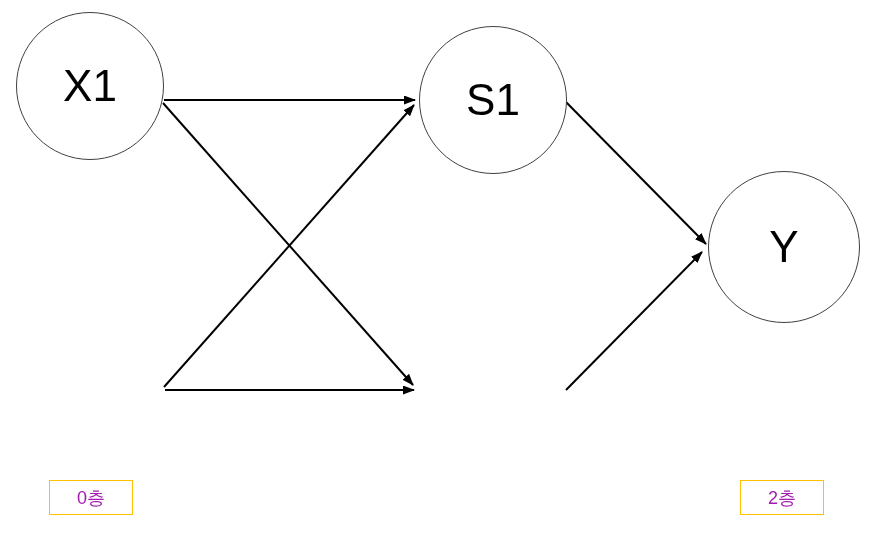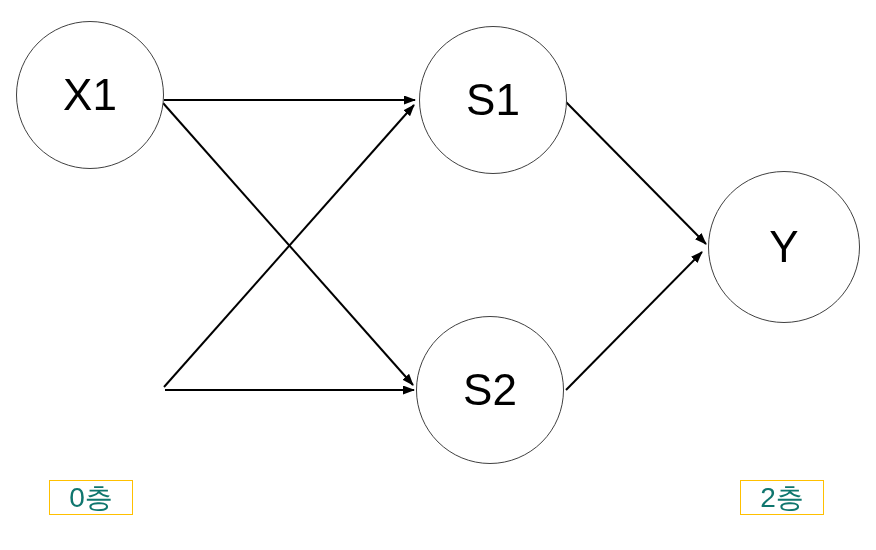--- a/index.html
+++ b/index.html
@@ -33,38 +33,38 @@
     background: #ffffff;
     border: 1px solid #404040;
     border-radius: 50%;
     display: flex;
     align-items: center;
     justify-content: center;
     font-size: 44px;
     color: #000000;
     letter-spacing: 0px;
   }
-  .node-x1 { left: 16px;  top: 21px;  width: 148px; height: 148px; }
+  .node-x1 { left: 16px;  top: 12px;  width: 148px; height: 148px; }
   .node-x2 { left: 17px;  top: 316px; width: 148px; height: 148px; }
   .node-s1 { left: 419px; top: 26px;  width: 148px; height: 148px; }
   .node-s2 { left: 416px; top: 316px; width: 148px; height: 148px; }
   .node-y  { left: 708px; top: 171px; width: 152px; height: 152px; }
   .layer-label {
     position: absolute;
     top: 480px;
     width: 84px;
     height: 35px;
     box-sizing: border-box;
     background: #ffffff;
     border: 1px solid #ffc000;
     display: flex;
     align-items: center;
     justify-content: center;
-    font-size: 28px;
-    color: #0f766e;
+    font-size: 18px;
+    color: #a21caf;
   }
   .layer-label-0 { left: 49px; }
   .layer-label-1 { left: 450px; }
   .layer-label-2 { left: 740px; text-align: center; }
 </style>
 </head>
 <body>
 
 <div class="canvas">
 
@@ -81,23 +81,20 @@
     <line class="edge" x1="565" y1="101" x2="706" y2="244" marker-end="url(#arrowhead)"></line>
     <line class="edge" x1="566" y1="390" x2="702" y2="252" marker-end="url(#arrowhead)"></line>
   </svg>
 
   <div class="node node-x1">
     <span>X1</span>
   </div>
   <div class="node node-s1">
     <span>S1</span>
   </div>
-  <div class="node node-s2">
-    <span>S2</span>
-  </div>
   <div class="node node-y">
     <span>Y</span>
   </div>
 
   <div class="layer-label layer-label-0">
     <span>0층</span>
   </div>
   <div class="layer-label layer-label-2">
     <span>2층</span>
   </div>

